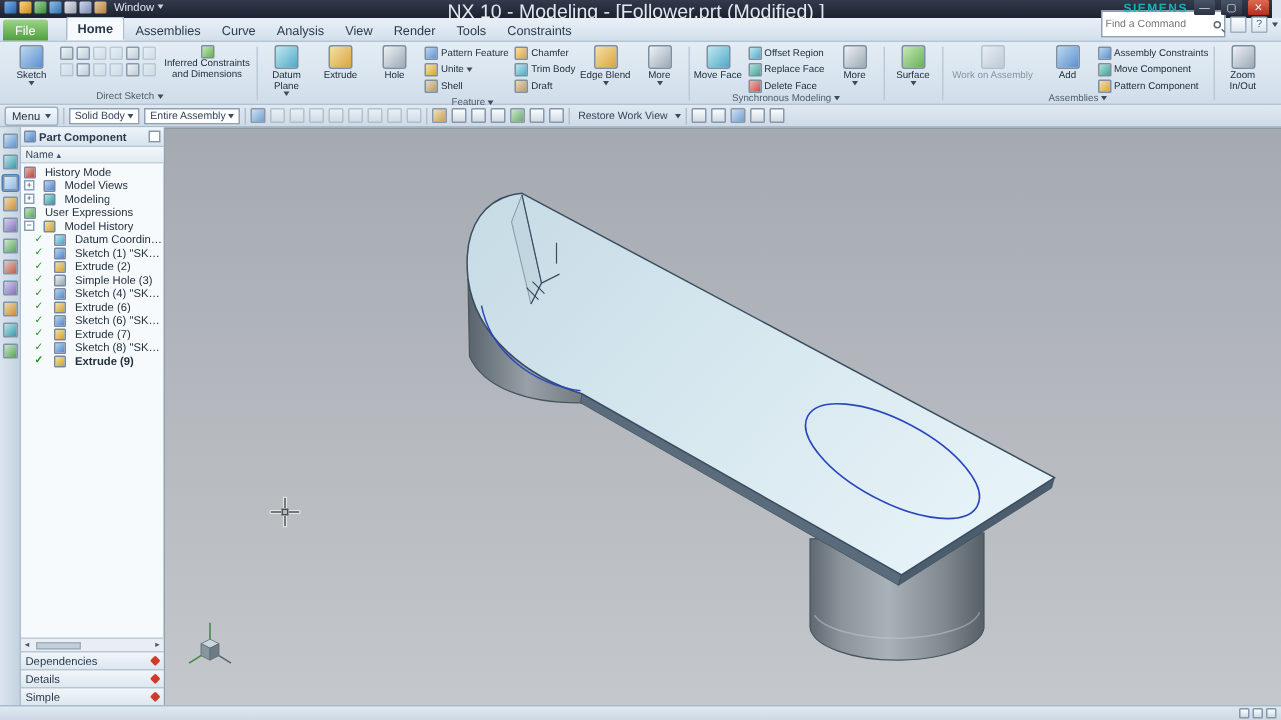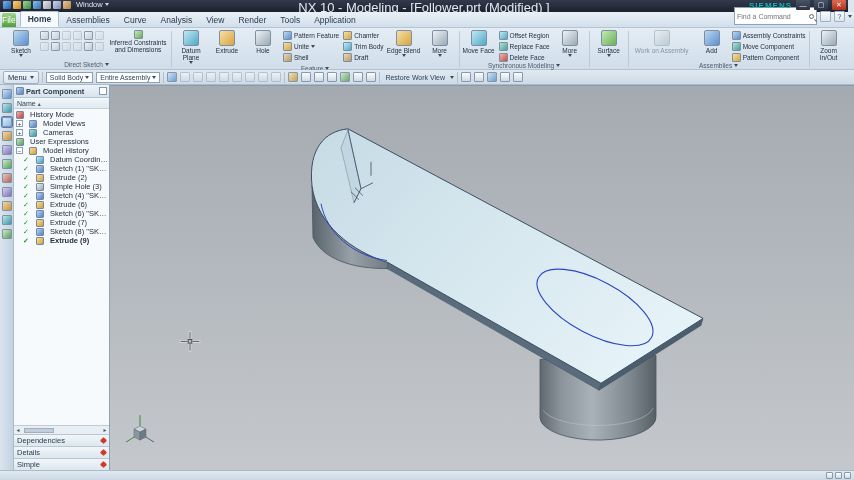--- a/index.html
+++ b/index.html
@@ -24,21 +24,21 @@
   .siemens { color:#12b6b6; font-weight:bold; letter-spacing:1px; font-size:8px; }
   .winbtn { width:14px; height:10px; display:flex; align-items:center; justify-content:center;
     font-size:7px; color:#e8ecf2; background:linear-gradient(#4a5468,#2a3242); border-radius:1px; }
   .winbtn.close { background:linear-gradient(#e06a50,#b03020); }
 
   
   .tabrow { position:absolute; left:0; top:12px; right:0; height:16px;
     background:linear-gradient(#e9f0f7,#d2dfeb); border-bottom:1px solid #b6c5d4;
     display:flex; align-items:flex-end; padding:0 2px; }
   .tab { padding:2px 7px 2px; font-size:8.5px; color:#2a3a4c; }
-  .tab.file { background:linear-gradient(#9fd488,#4f9f3f); color:#fff; border-radius:2px 2px 0 0; margin-right:4px; padding:2px 0; }
+  .tab.file { background:linear-gradient(#9fd488,#4f9f3f); color:#fff; border-radius:2px 2px 0 0; margin-right:12px; padding:2px 8px; }
   .tab.active { background:#f6fafd; border:1px solid #aebecd; border-bottom:1px solid #f6fafd; border-radius:2px 2px 0 0; font-weight:bold; }
   .tabrow-right { margin-left:auto; display:flex; align-items:center; gap:3px; padding-bottom:2px; }
   .find-box { display:flex; align-items:center; background:#fff; border:1px solid #8fa2b5; height:12px; padding:8px 2px; }
   .find-box input { border:none; outline:none; width:72px; font-size:7px; font-family:"Liberation Sans",sans-serif; color:#5a6a7a; }
   .search-glyph { width:5px; height:5px; border:1px solid #5a6a7a; border-radius:50%; position:relative; }
   .search-glyph::after { content:""; position:absolute; width:3px; height:1px; background:#5a6a7a; transform:rotate(45deg); left:4px; top:5px; }
   .mini-flat { width:11px; height:11px; border:1px solid #9fb0c2; background:linear-gradient(#fbfdfe,#dde6ee); border-radius:1px; display:flex; align-items:center; justify-content:center; font-size:7px; color:#2a5a9a; }
 
   
   .ribbon { position:absolute; left:0; top:28px; right:0; height:42px;
@@ -175,21 +175,21 @@
 
 <div class="tabrow">
   <div class="tab file">File</div>
   <div class="tab active">Home</div>
   <div class="tab">Assemblies</div>
   <div class="tab">Curve</div>
   <div class="tab">Analysis</div>
   <div class="tab">View</div>
   <div class="tab">Render</div>
   <div class="tab">Tools</div>
-  <div class="tab">Application</div>
+  <div class="tab">Constraints</div>
   <div class="tabrow-right">
     <div class="find-box">
       <input placeholder="Find a Command" style="">
       <span class="search-glyph"></span>
     </div>
     <span class="mini-flat"></span>
     <span class="mini-flat">?</span>
     <span class="caret"></span>
   </div>
 </div>
@@ -459,21 +459,21 @@
       <span class="tlabel">History Mode</span>
     </div>
     <div class="trow">
       <span class="expand">+</span>
       <span class="ticon t-blue"></span>
       <span class="tlabel">Model Views</span>
     </div>
     <div class="trow">
       <span class="expand">+</span>
       <span class="ticon t-teal"></span>
-      <span class="tlabel">Cameras</span>
+      <span class="tlabel">Modeling</span>
     </div>
     <div class="trow">
       <span class="ticon t-green"></span>
       <span class="tlabel">User Expressions</span>
     </div>
     <div class="trow">
       <span class="expand">−</span>
       <span class="ticon t-gold"></span>
       <span class="tlabel">Model History</span>
     </div>

